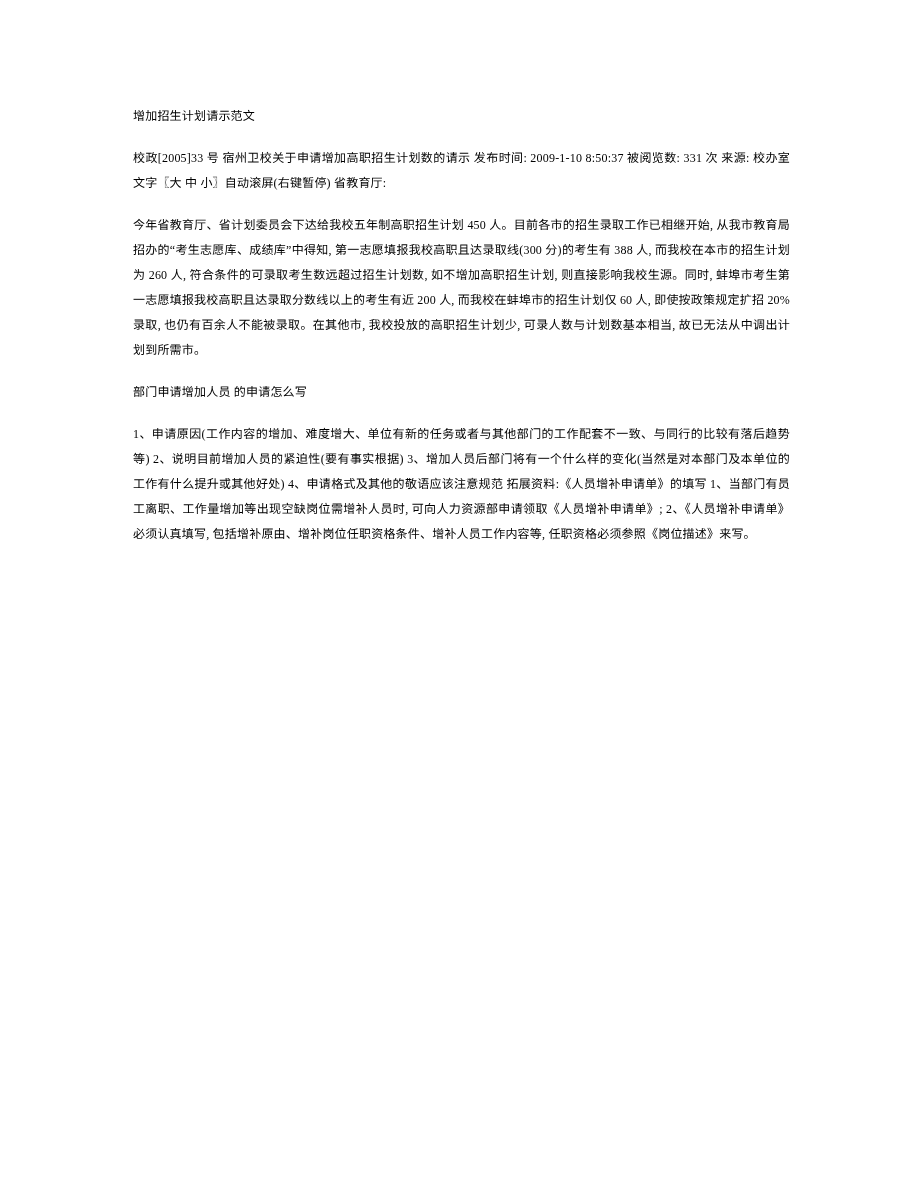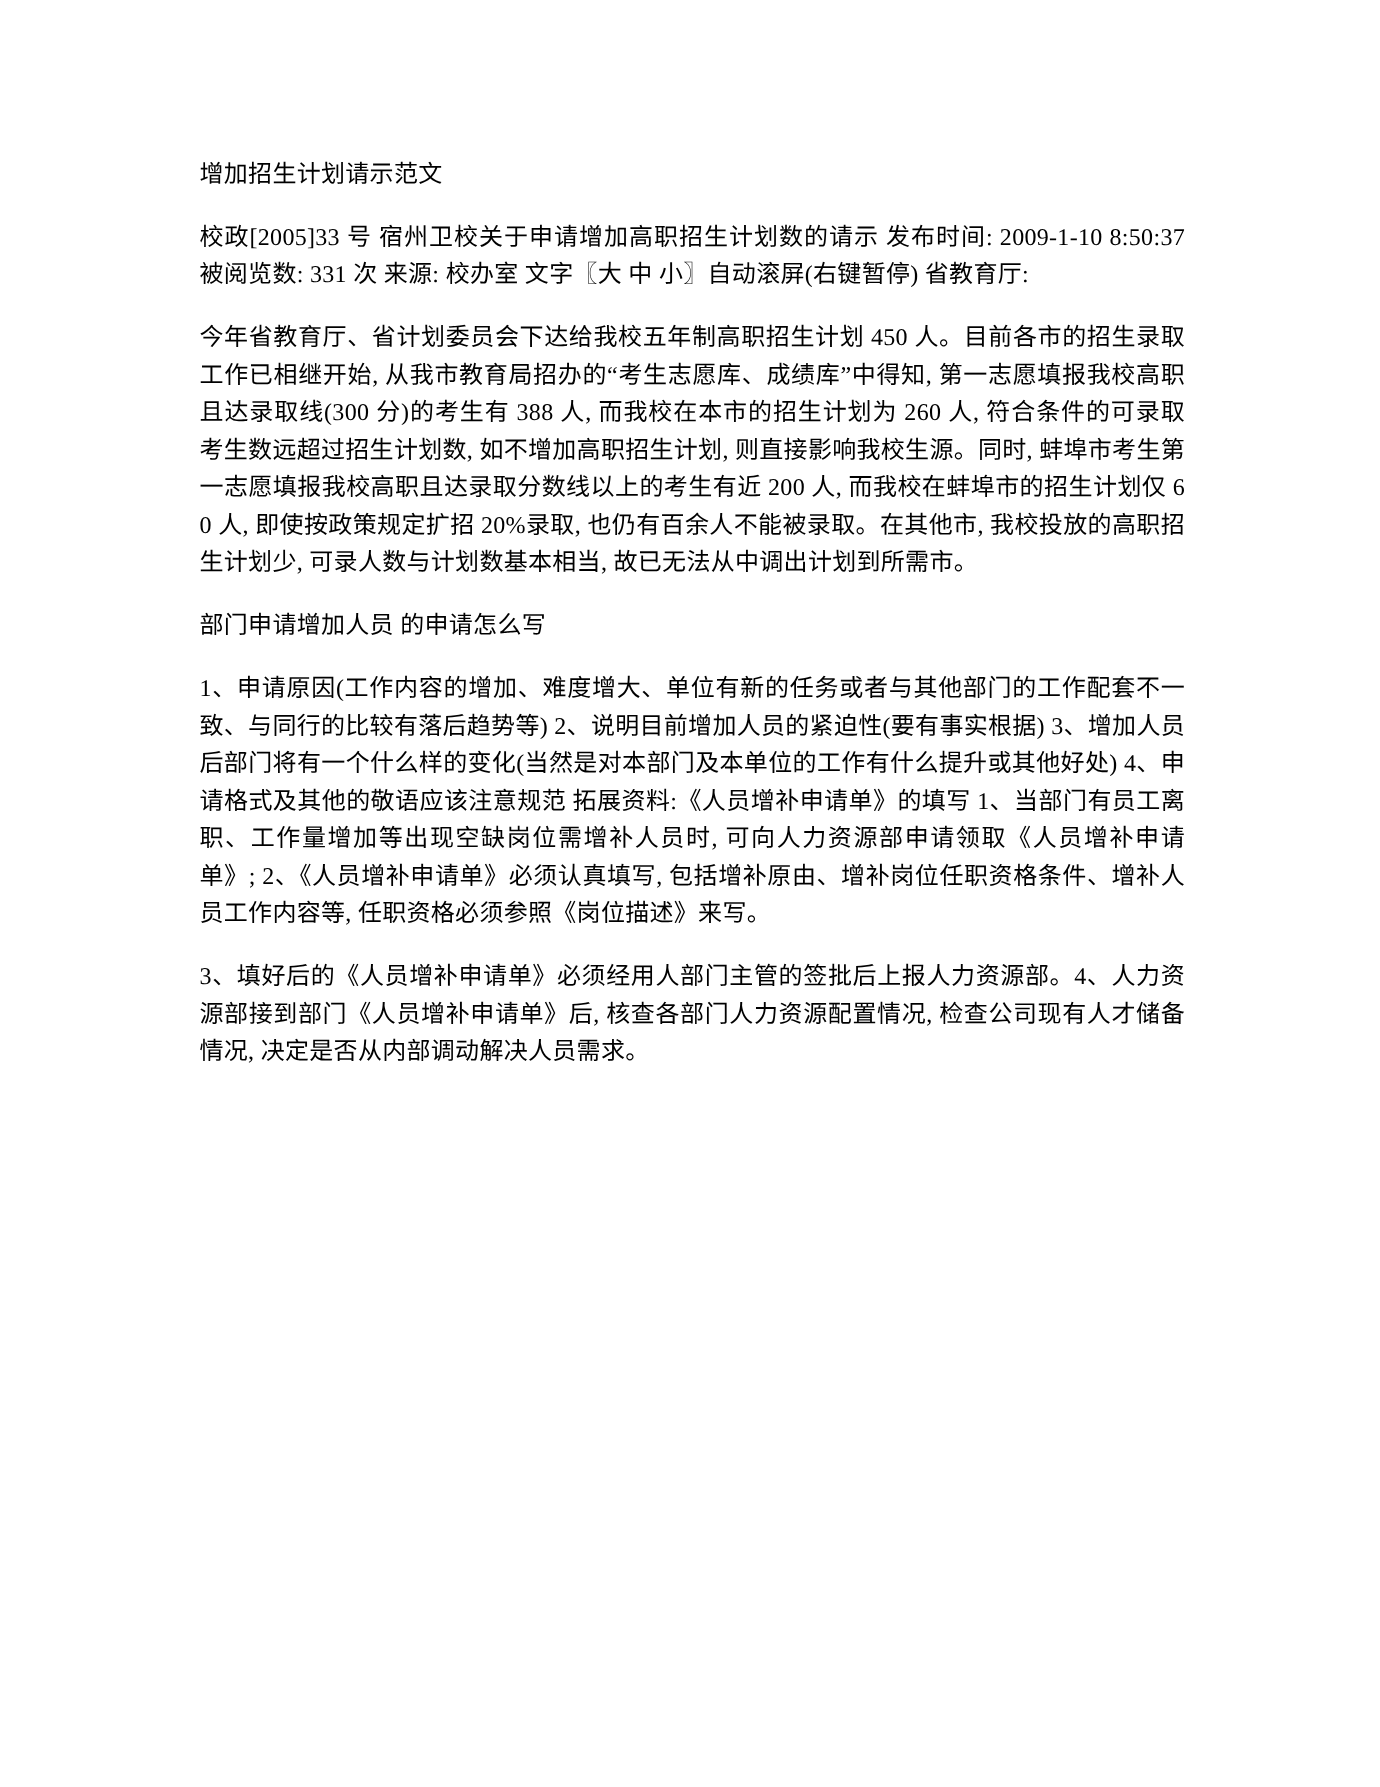--- a/index.html
+++ b/index.html
@@ -16,35 +16,34 @@
     }
     .doc-page {
       position: absolute;
       left: 133px;
       top: 104px;
       width: 657px;
       color: #000000;
     }
     .doc-page p {
       margin: 0 0 17px 0;
-      font-size: 16px;
+      font-size: 12px;
       line-height: 25px;
       text-align: justify;
       font-weight: 500;
       letter-spacing: 0.2px;
       word-break: break-all;
       color: #000000;
     }
     .doc-page p:last-child {
       margin-bottom: 0;
     }
   </style>
 </head>
 <body>
 
 <div class="doc-page">
   <p>增加招生计划请示范文</p>
   <p>校政[2005]33 号 宿州卫校关于申请增加高职招生计划数的请示 发布时间: 2009-1-10 8:50:37 被阅览数: 331 次 来源: 校办室 文字〖大 中 小〗自动滚屏(右键暂停) 省教育厅:</p>
   <p>今年省教育厅、省计划委员会下达给我校五年制高职招生计划 450 人。目前各市的招生录取工作已相继开始, 从我市教育局招办的“考生志愿库、成绩库”中得知, 第一志愿填报我校高职且达录取线(300 分)的考生有 388 人, 而我校在本市的招生计划为 260 人, 符合条件的可录取考生数远超过招生计划数, 如不增加高职招生计划, 则直接影响我校生源。同时, 蚌埠市考生第一志愿填报我校高职且达录取分数线以上的考生有近 200 人, 而我校在蚌埠市的招生计划仅 60 人, 即使按政策规定扩招 20%录取, 也仍有百余人不能被录取。在其他市, 我校投放的高职招生计划少, 可录人数与计划数基本相当, 故已无法从中调出计划到所需市。</p>
   <p>部门申请增加人员 的申请怎么写</p>
   <p>1、申请原因(工作内容的增加、难度增大、单位有新的任务或者与其他部门的工作配套不一致、与同行的比较有落后趋势等) 2、说明目前增加人员的紧迫性(要有事实根据) 3、增加人员后部门将有一个什么样的变化(当然是对本部门及本单位的工作有什么提升或其他好处) 4、申请格式及其他的敬语应该注意规范 拓展资料:《人员增补申请单》的填写 1、当部门有员工离职、工作量增加等出现空缺岗位需增补人员时, 可向人力资源部申请领取《人员增补申请单》; 2、《人员增补申请单》必须认真填写, 包括增补原由、增补岗位任职资格条件、增补人员工作内容等, 任职资格必须参照《岗位描述》来写。</p>
-  <p>3、填好后的《人员增补申请单》必须经用人部门主管的签批后上报人力资源部。4、人力资源部接到部门《人员增补申请单》后, 核查各部门人力资源配置情况, 检查公司现有人才储备情况, 决定是否从内部调动解决人员需求。</p>
 </div>
 
 </body></html>

